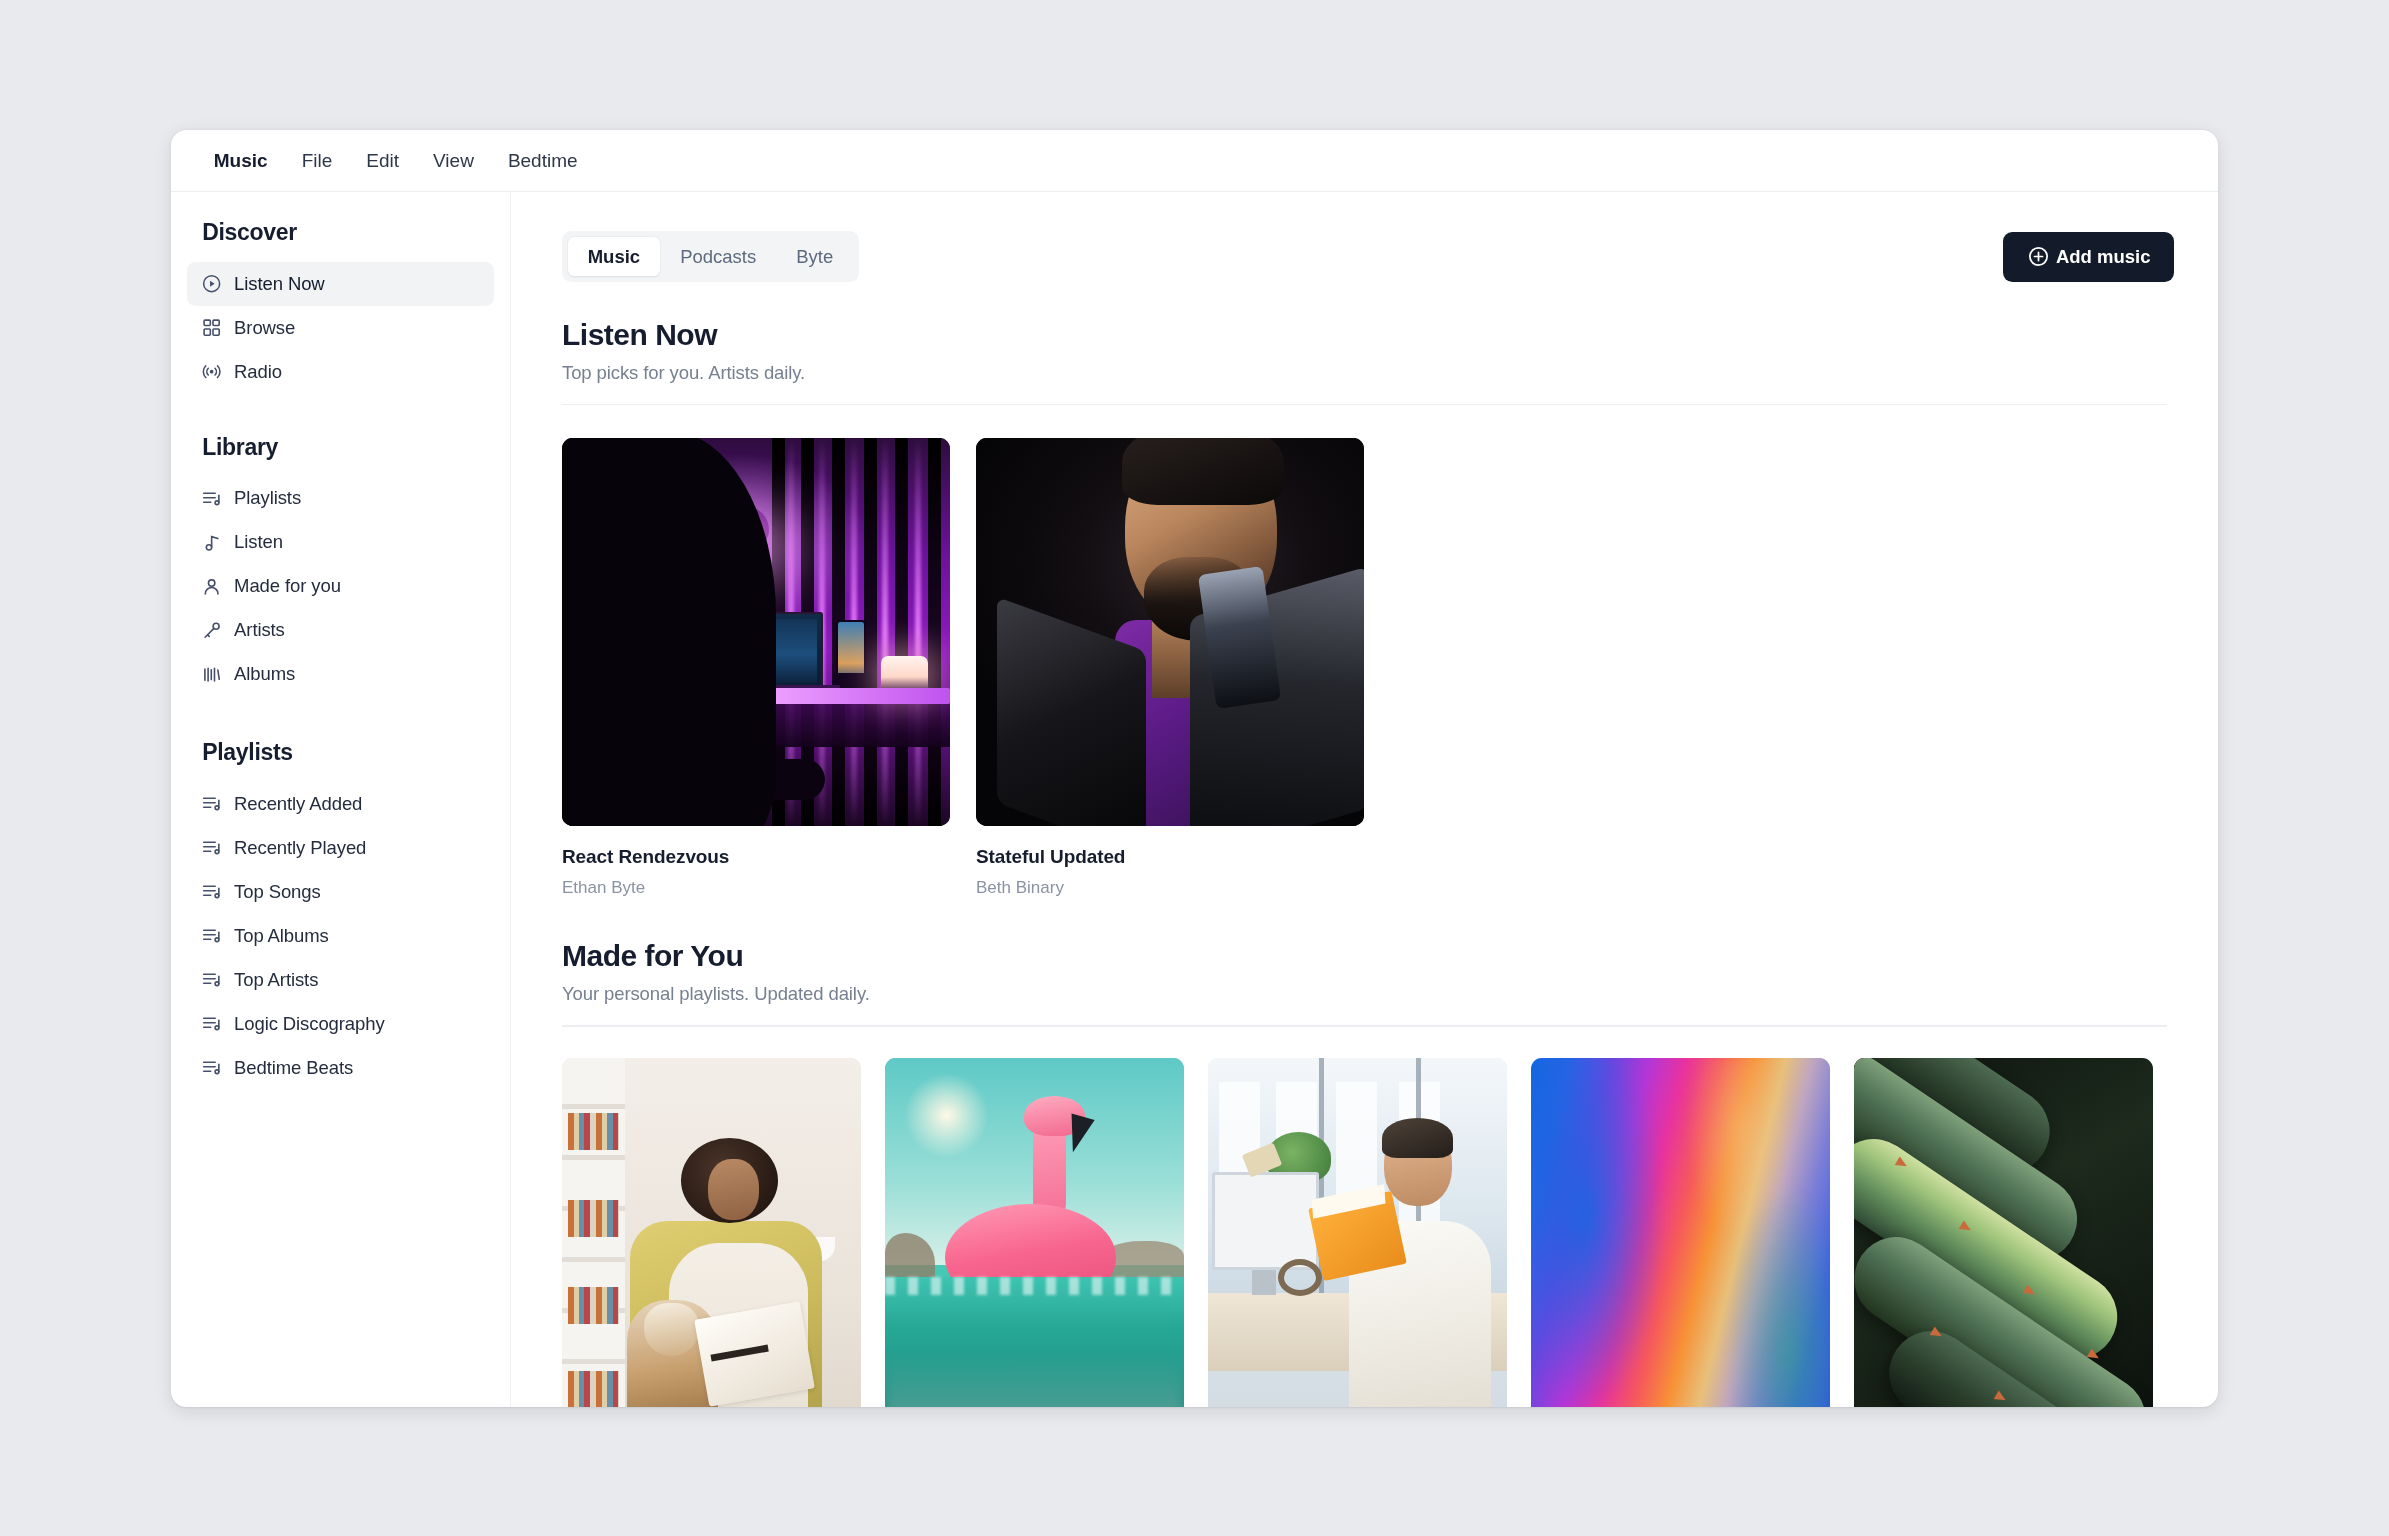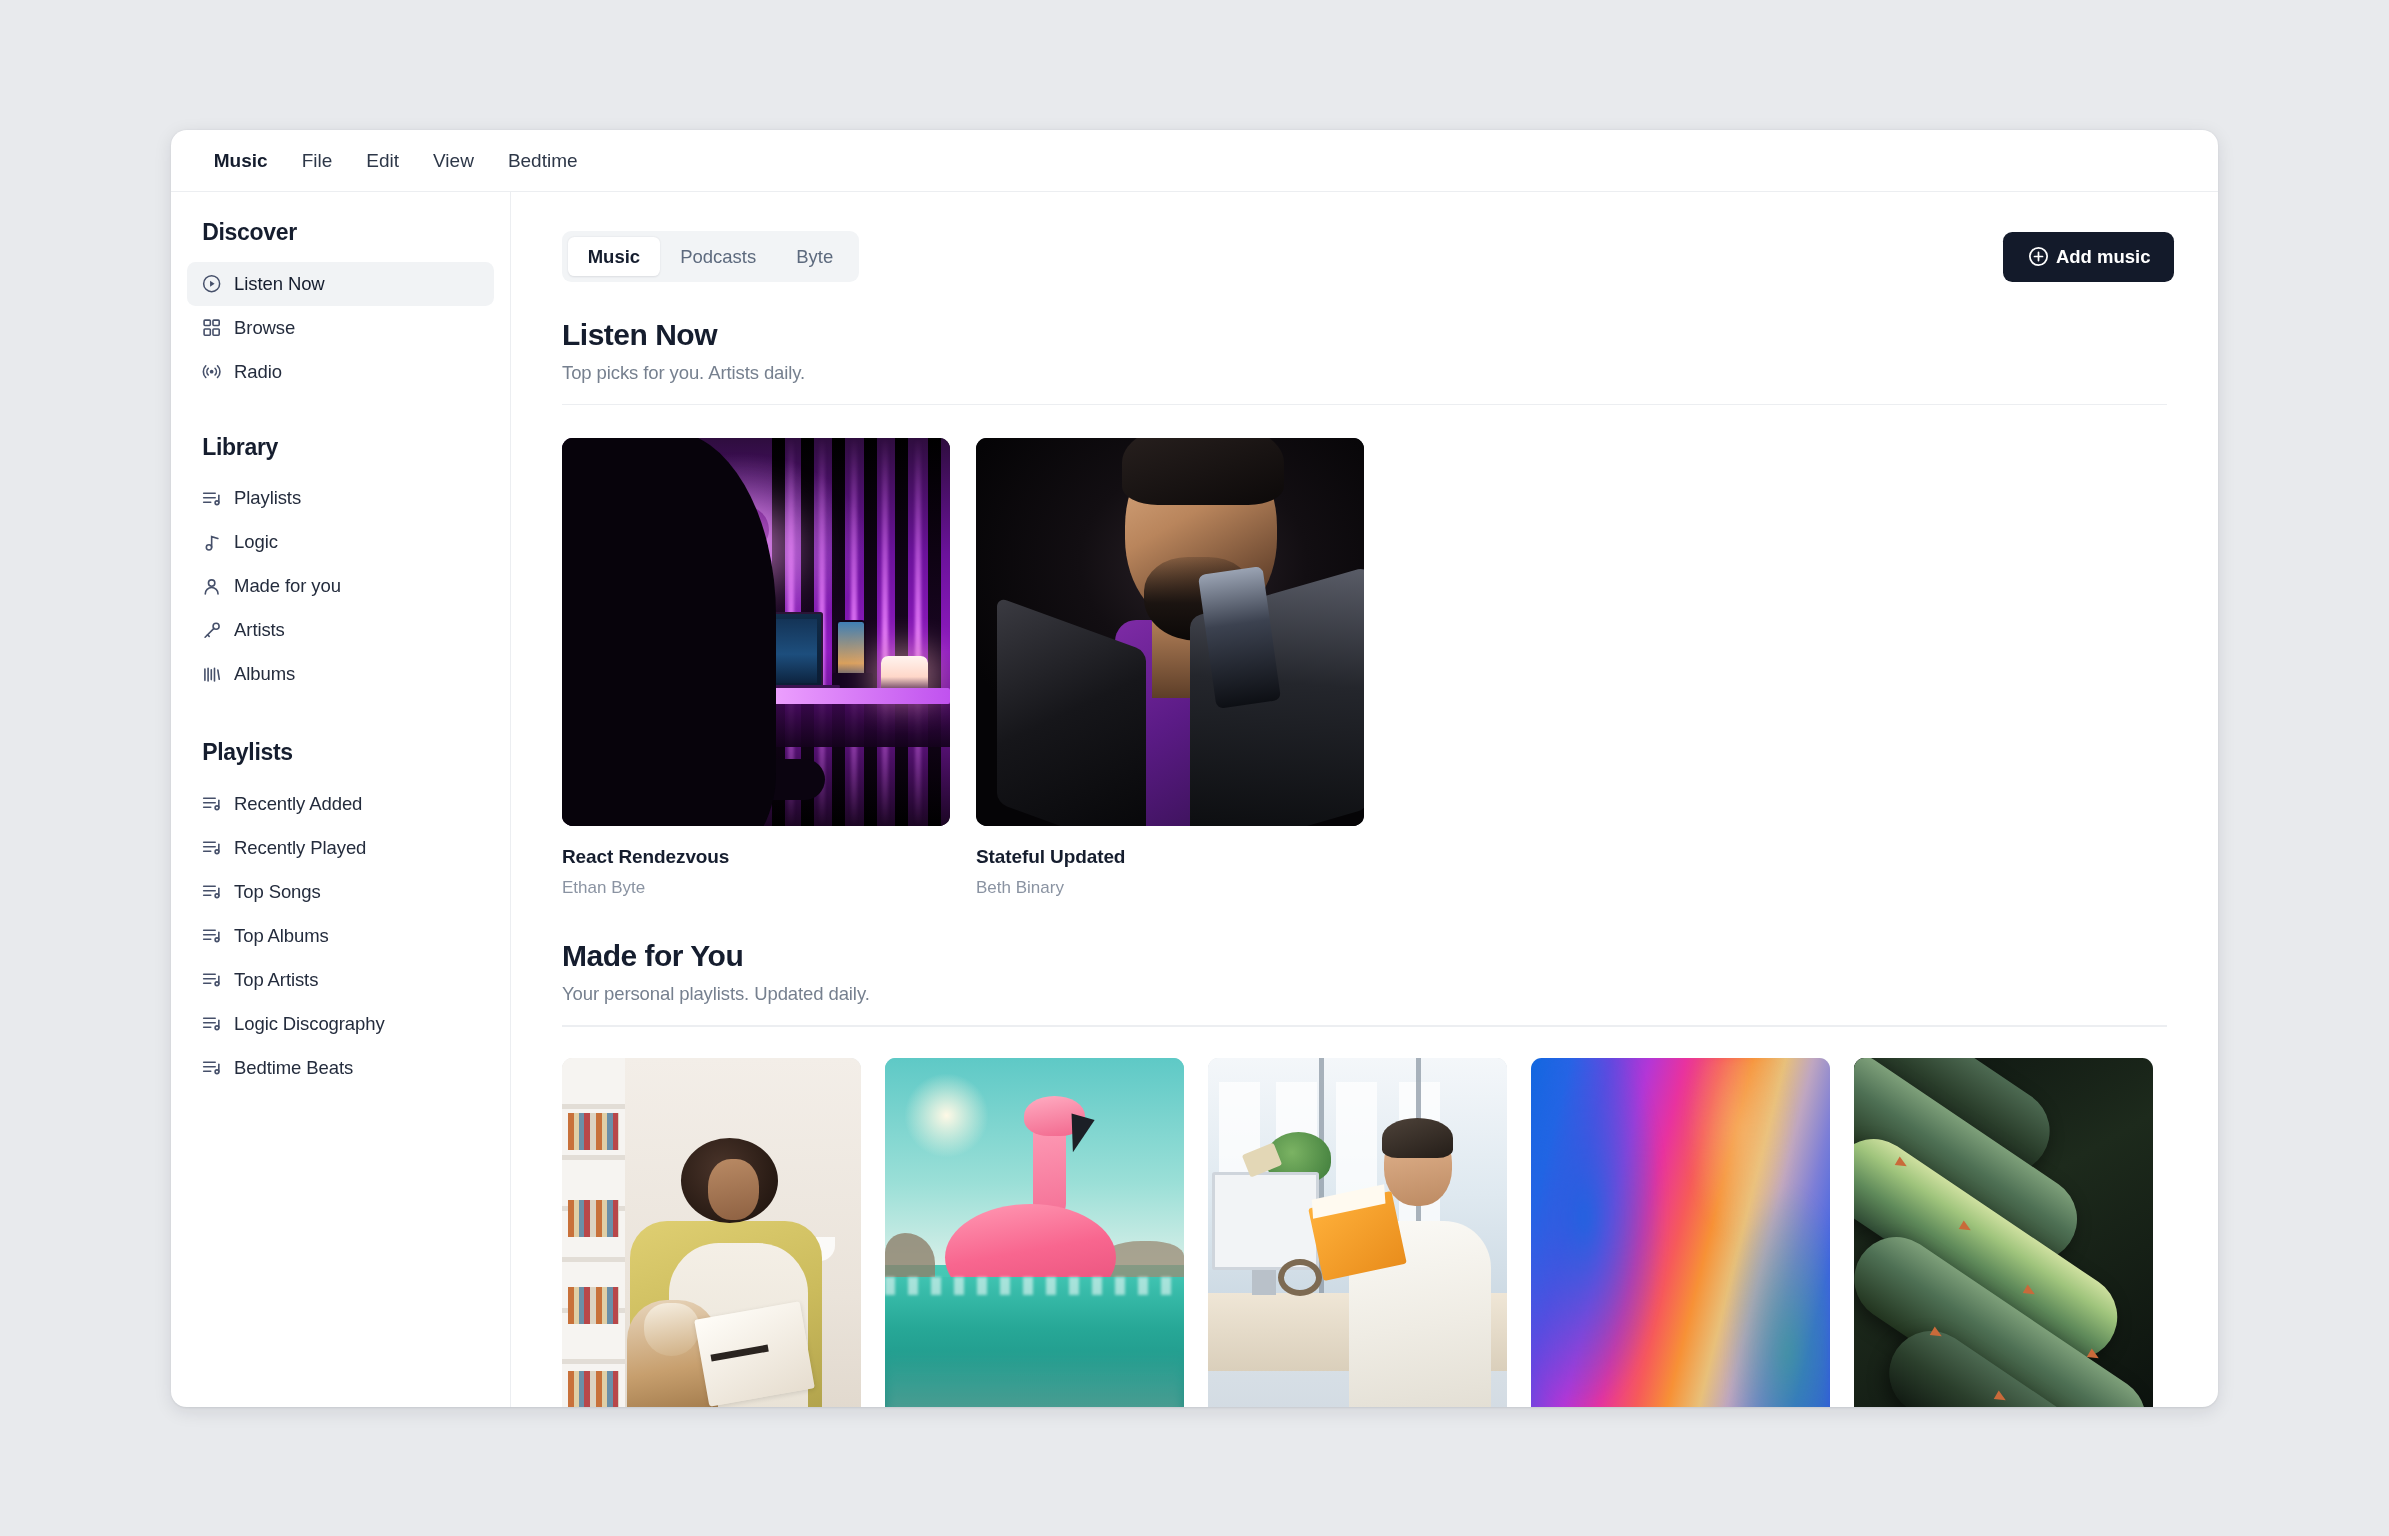--- a/index.html
+++ b/index.html
@@ -471,21 +471,21 @@
           <span class="s-label">Playlists</span>
         </div>
 
         <div class="side-item">
           <span class="s-icon">
             <svg viewBox="0 0 24 24" fill="none" stroke="#46506a" stroke-width="1.8" stroke-linecap="round">
               <circle cx="9" cy="17.3" r="3"></circle>
                 <path d="M12 17.3V5.2l7 2.1"></path>
             </svg>
           </span>
-          <span class="s-label">Logic</span>
+          <span class="s-label">Listen</span>
         </div>
 
         <div class="side-item">
           <span class="s-icon">
             <svg viewBox="0 0 24 24" fill="none" stroke="#46506a" stroke-width="1.8" stroke-linecap="round">
               <circle cx="12" cy="8" r="3.6"></circle>
                 <path d="M4.8 20.2a7.2 7.2 0 0 1 14.4 0"></path>
             </svg>
           </span>
           <span class="s-label">Made for you</span>

